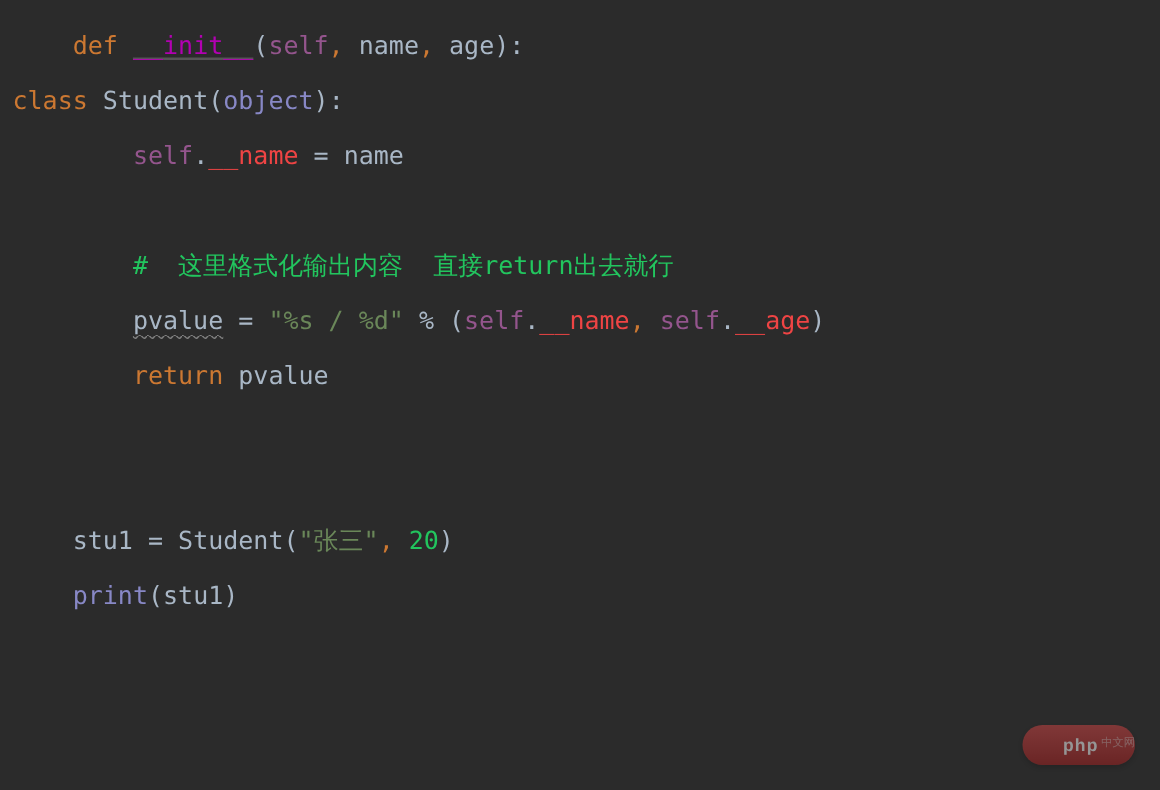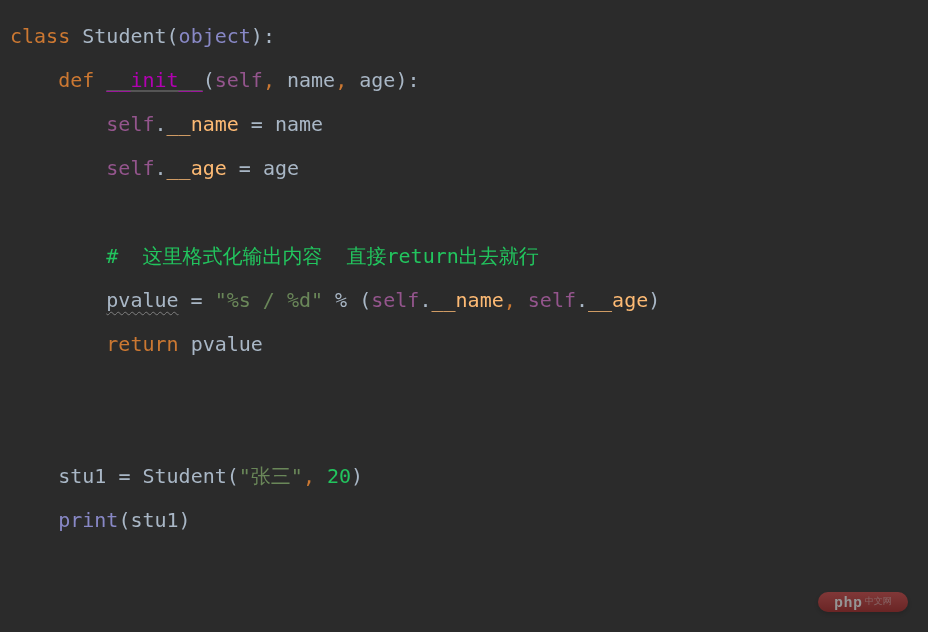--- a/index.html
+++ b/index.html
@@ -24,67 +24,66 @@
     }
     .kw-class { color: #cc7832; }
     .kw-def { color: #cc7832; }
     .kw-return { color: #cc7832; }
     .kw-if { color: #cc7832; }
     .class-name { color: #a9b7c6; }
     .builtin { color: #8888c6; }
     .dunder-method { color: #b200b2; text-decoration: underline; text-decoration-color: #555; text-underline-offset: 3px; }
     .param-self { color: #94558d; }
     .param { color: #a9b7c6; }
-    .attr { color: #fdba74; }
+    .attr { color: #ef4444; }
     .operator { color: #a9b7c6; }
     .punct { color: #a9b7c6; }
     .comma { color: #cc7832; }
     .string { color: #6a8759; }
     .number { color: #22c55e; }
     .comment { color: #22c55e; }
     .local-var { color: #a9b7c6; text-decoration: underline wavy #808080; text-decoration-thickness: 1px; text-underline-offset: 4px; }
     .dunder-name { color: #a9b7c6; }
     .watermark {
       position: absolute;
       bottom: 20px;
       right: 20px;
       width: 90px;
-      height: 20px;
+      height: 32px;
       background: linear-gradient(to bottom, #d64545, #a82020);
       border-radius: 16px;
       display: flex;
       align-items: center;
-      justify-content: center;
+      justify-content: flex-end;
       opacity: 0.5;
       box-shadow: 0 2px 4px rgba(0,0,0,0.3);
     }
     .watermark-text {
       color: #fff;
       font-family: Arial, sans-serif;
       font-size: 14px;
       font-weight: bold;
       letter-spacing: 1px;
     }
     .watermark-cn {
       color: rgba(255,255,255,0.5);
       font-size: 9px;
       margin-left: 2px;
     }
   </style>
 </head>
 <body>
 
 <div>
+  <div class="code-line"><span>    </span><span class="kw-def">def</span> <span class="dunder-method">__init__</span><span class="punct">(</span><span class="param-self">self</span><span class="comma">,</span> <span class="param">name</span><span class="comma">,</span> <span class="param">age</span><span class="punct">)</span><span class="punct">:</span></div>
+
   <div class="code-line"><span class="kw-class">class</span> <span class="class-name">Student</span><span class="punct">(</span><span class="builtin">object</span><span class="punct">)</span><span class="punct">:</span></div>
-
-  <div class="code-line"><span>    </span><span class="kw-def">def</span> <span class="dunder-method">__init__</span><span class="punct">(</span><span class="param-self">self</span><span class="comma">,</span> <span class="param">name</span><span class="comma">,</span> <span class="param">age</span><span class="punct">)</span><span class="punct">:</span></div>
 
   <div class="code-line"><span>        </span><span class="param-self">self</span><span class="punct">.</span><span class="attr">__name</span><span class="operator"> = </span><span class="param">name</span></div>
 
-  <div class="code-line"><span>        </span><span class="param-self">self</span><span class="punct">.</span><span class="attr">__age</span><span class="operator"> = </span><span class="param">age</span></div>
 
   <div class="code-line"><span></span>&nbsp;</div>
 
 
   <div class="code-line"><span>        </span><span class="comment">#  这里格式化输出内容  直接return出去就行</span></div>
 
   <div class="code-line"><span>        </span><span class="local-var">pvalue</span><span class="operator"> = </span><span class="string">"%s / %d"</span><span class="operator"> % </span><span class="punct">(</span><span class="param-self">self</span><span class="punct">.</span><span class="attr">__name</span><span class="comma">,</span> <span class="param-self">self</span><span class="punct">.</span><span class="attr">__age</span><span class="punct">)</span></div>
 
   <div class="code-line"><span>        </span><span class="kw-return">return</span> <span class="param">pvalue</span></div>
 

